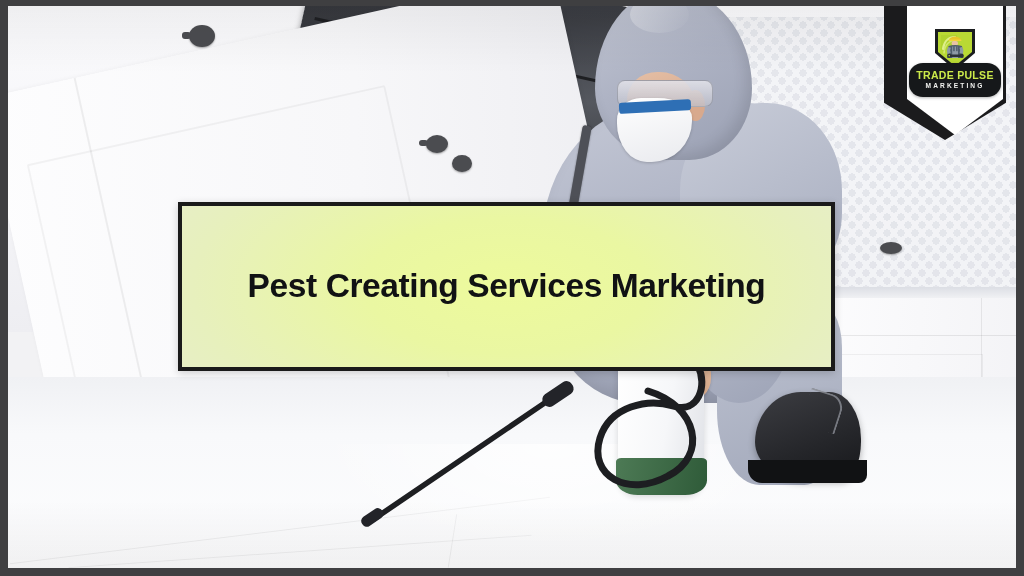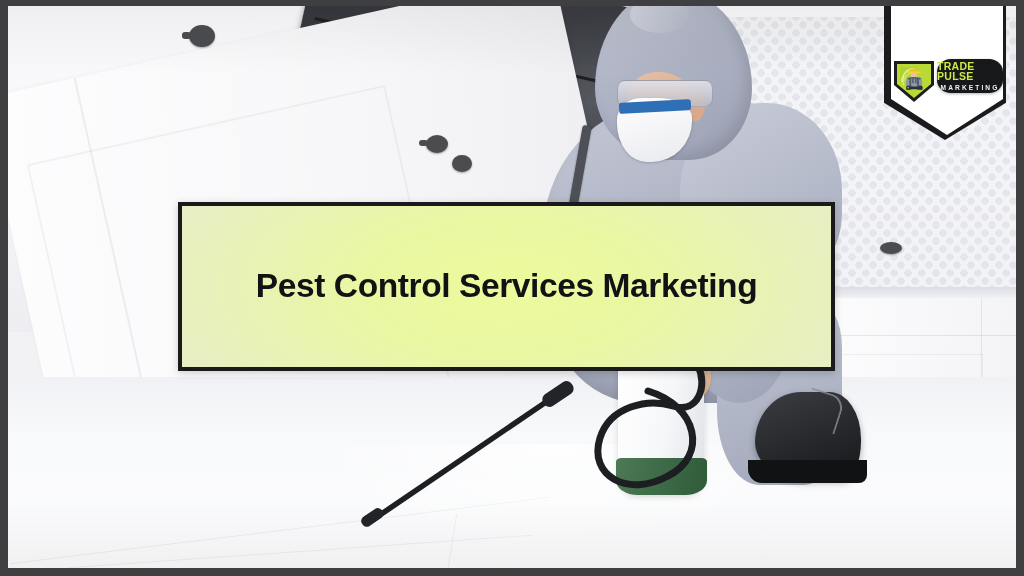--- a/index.html
+++ b/index.html
@@ -163,24 +163,24 @@
         #edfa9c 0%, #eaf7a2 28%, #e7f0bd 62%, #e7ead8 100%);
      box-shadow:0 2px 8px rgba(0,0,0,.18);
      display:flex;align-items:center;justify-content:center;}
   .title-text{margin:0;padding:0 16px;text-align:center;color:#111214;
      font-family:"Liberation Sans", sans-serif;
      font-weight:700;font-size:33.5px;line-height:1.32;letter-spacing:-.4px;}
   .title-text .l2{display:block;}
   .logo-pennant-border{position:absolute;right:10px;top:-4px;width:122px;height:138px;
      background:#1b1b1d;
      clip-path:polygon(0 0,100% 0,100% 73%,50% 100%,0 73%);}
-  .logo-inner{position:absolute;right:13px;top:-4px;width:112px;height:133px;
+  .logo-inner{position:absolute;right:13px;top:-4px;width:96px;height:133px;
      background:#ffffff;
      clip-path:polygon(0 0,100% 0,100% 73%,50% 100%,0 73%);
-     display:flex;flex-direction:row;align-items:center;
+     display:flex;flex-direction:column;align-items:center;
      justify-content:flex-start;padding-top:24px;box-sizing:border-box;}
   .logo-shield{position:relative;width:46px;height:46px;}
   .logo-wordmark{position:relative;margin-top:-9px;width:92px;height:34px;
      background:#16181a;border-radius:14px/13px;
      display:flex;flex-direction:column;align-items:center;justify-content:center;
      box-shadow:0 1px 3px rgba(0,0,0,.3);}
   .logo-name{color:#cbe94a;font-family:"Liberation Sans", sans-serif;
      font-weight:700;font-size:10.5px;letter-spacing:.3px;line-height:1;}
   .logo-sub{color:#f2f2ef;font-family:"Liberation Sans", sans-serif;
      font-weight:700;font-size:6.6px;letter-spacing:2.1px;line-height:1;
@@ -259,21 +259,21 @@
         <path d="M541 394 L 366 513" fill="none" stroke="#1e1f22" stroke-width="5.5" stroke-linecap="round"></path>
         <rect x="533" y="381" width="34" height="14" rx="6" transform="rotate(-34 550 388)" fill="#232429"></rect>
         <rect x="352" y="506" width="24" height="11" rx="5" transform="rotate(-34 364 511)" fill="#232429"></rect>
       </svg>
 
       <div class="vignette"></div>
     </div>
 
     <div class="title-card">
       <h1 class="title-text">
-        <span class="l2">Pest Control Services Marketing</span>
+        <span class="l2">Pest Creating Services Marketing</span>
       </h1>
     </div>
 
     <div class="logo-pennant-border"></div>
     <div class="logo-inner">
 
       <div class="logo-shield">
         <svg viewBox="0 0 46 46" width="46" height="46" aria-hidden="true">
           <path d="M3 3 H43 V27 L23 44 L3 27 Z" fill="#1b1d1f"></path>
           <path d="M6 6 H40 V26 L23 40 L6 26 Z" fill="#b9d934"></path>

